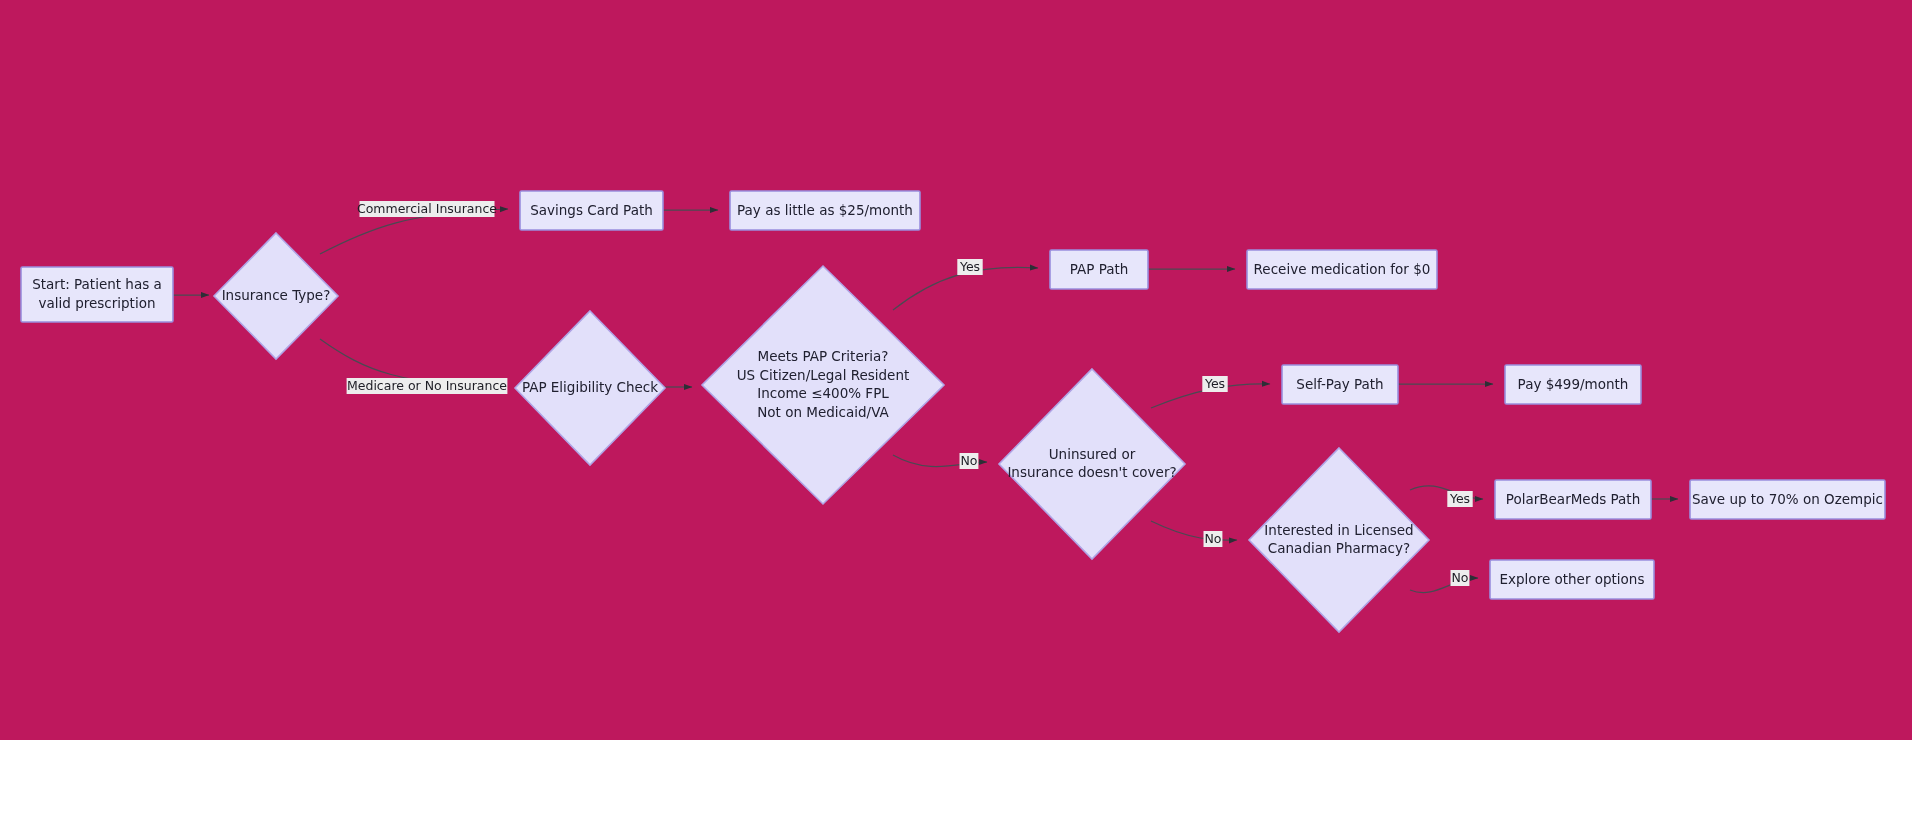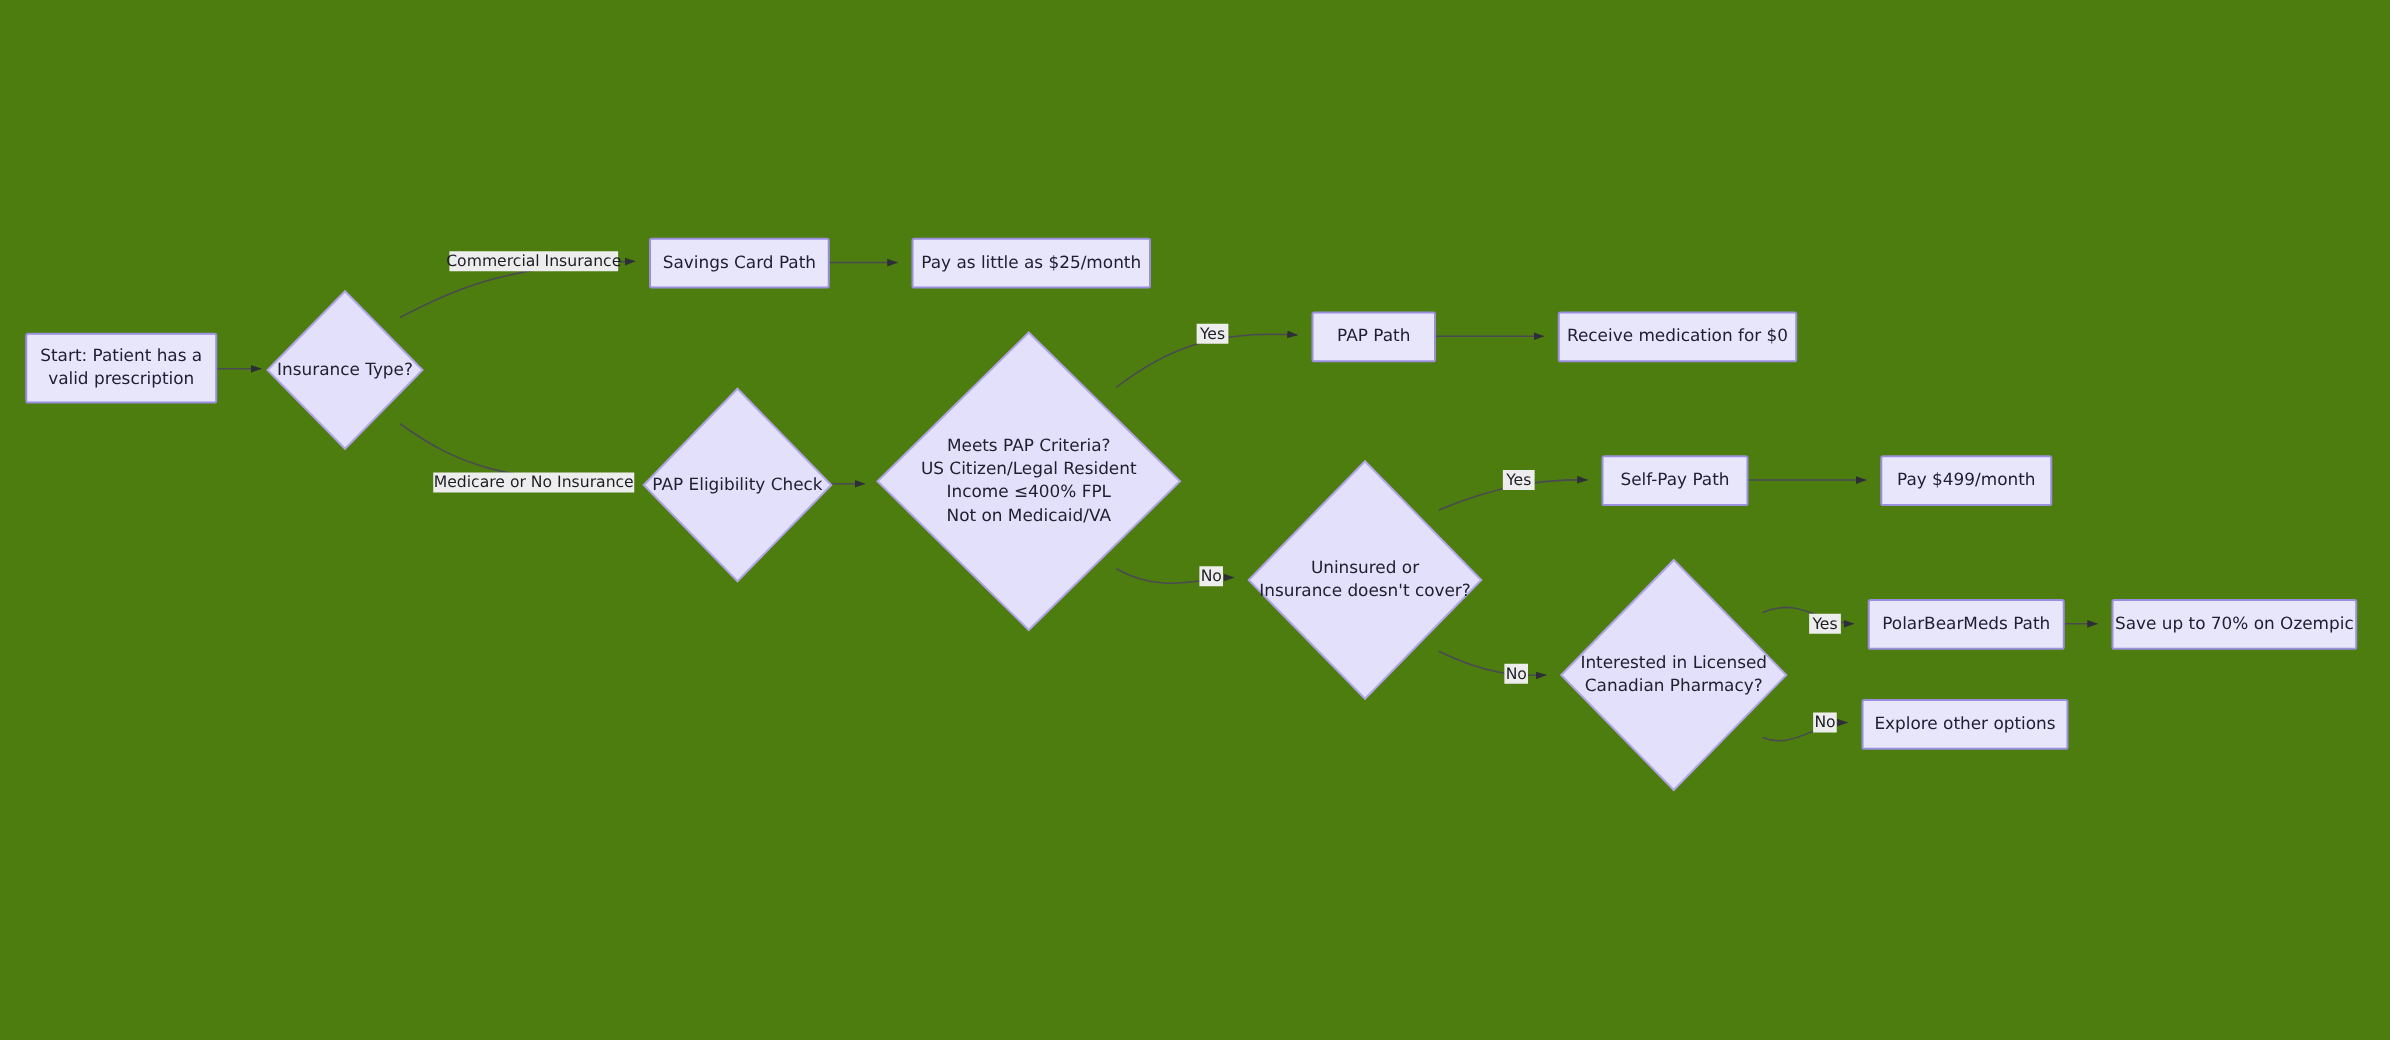--- a/index.html
+++ b/index.html
@@ -10,22 +10,22 @@
   }
   body {
     width: 1912px;
     height: 832px;
     overflow: hidden;
     font-family: "DejaVu Sans", sans-serif;
   }
   #flow-root {
     position: relative;
     width: 1912px;
-    height: 832px;
-    background: #4d7c0f;
+    height: 740px;
+    background: #be185d;
   }
   svg#flow-svg {
     display: block;
     width: 1912px;
     height: 832px;
   }
   .node-rect {
     fill: #e7e6fb;
     stroke: #9a8ede;
     stroke-width: 1.6;

